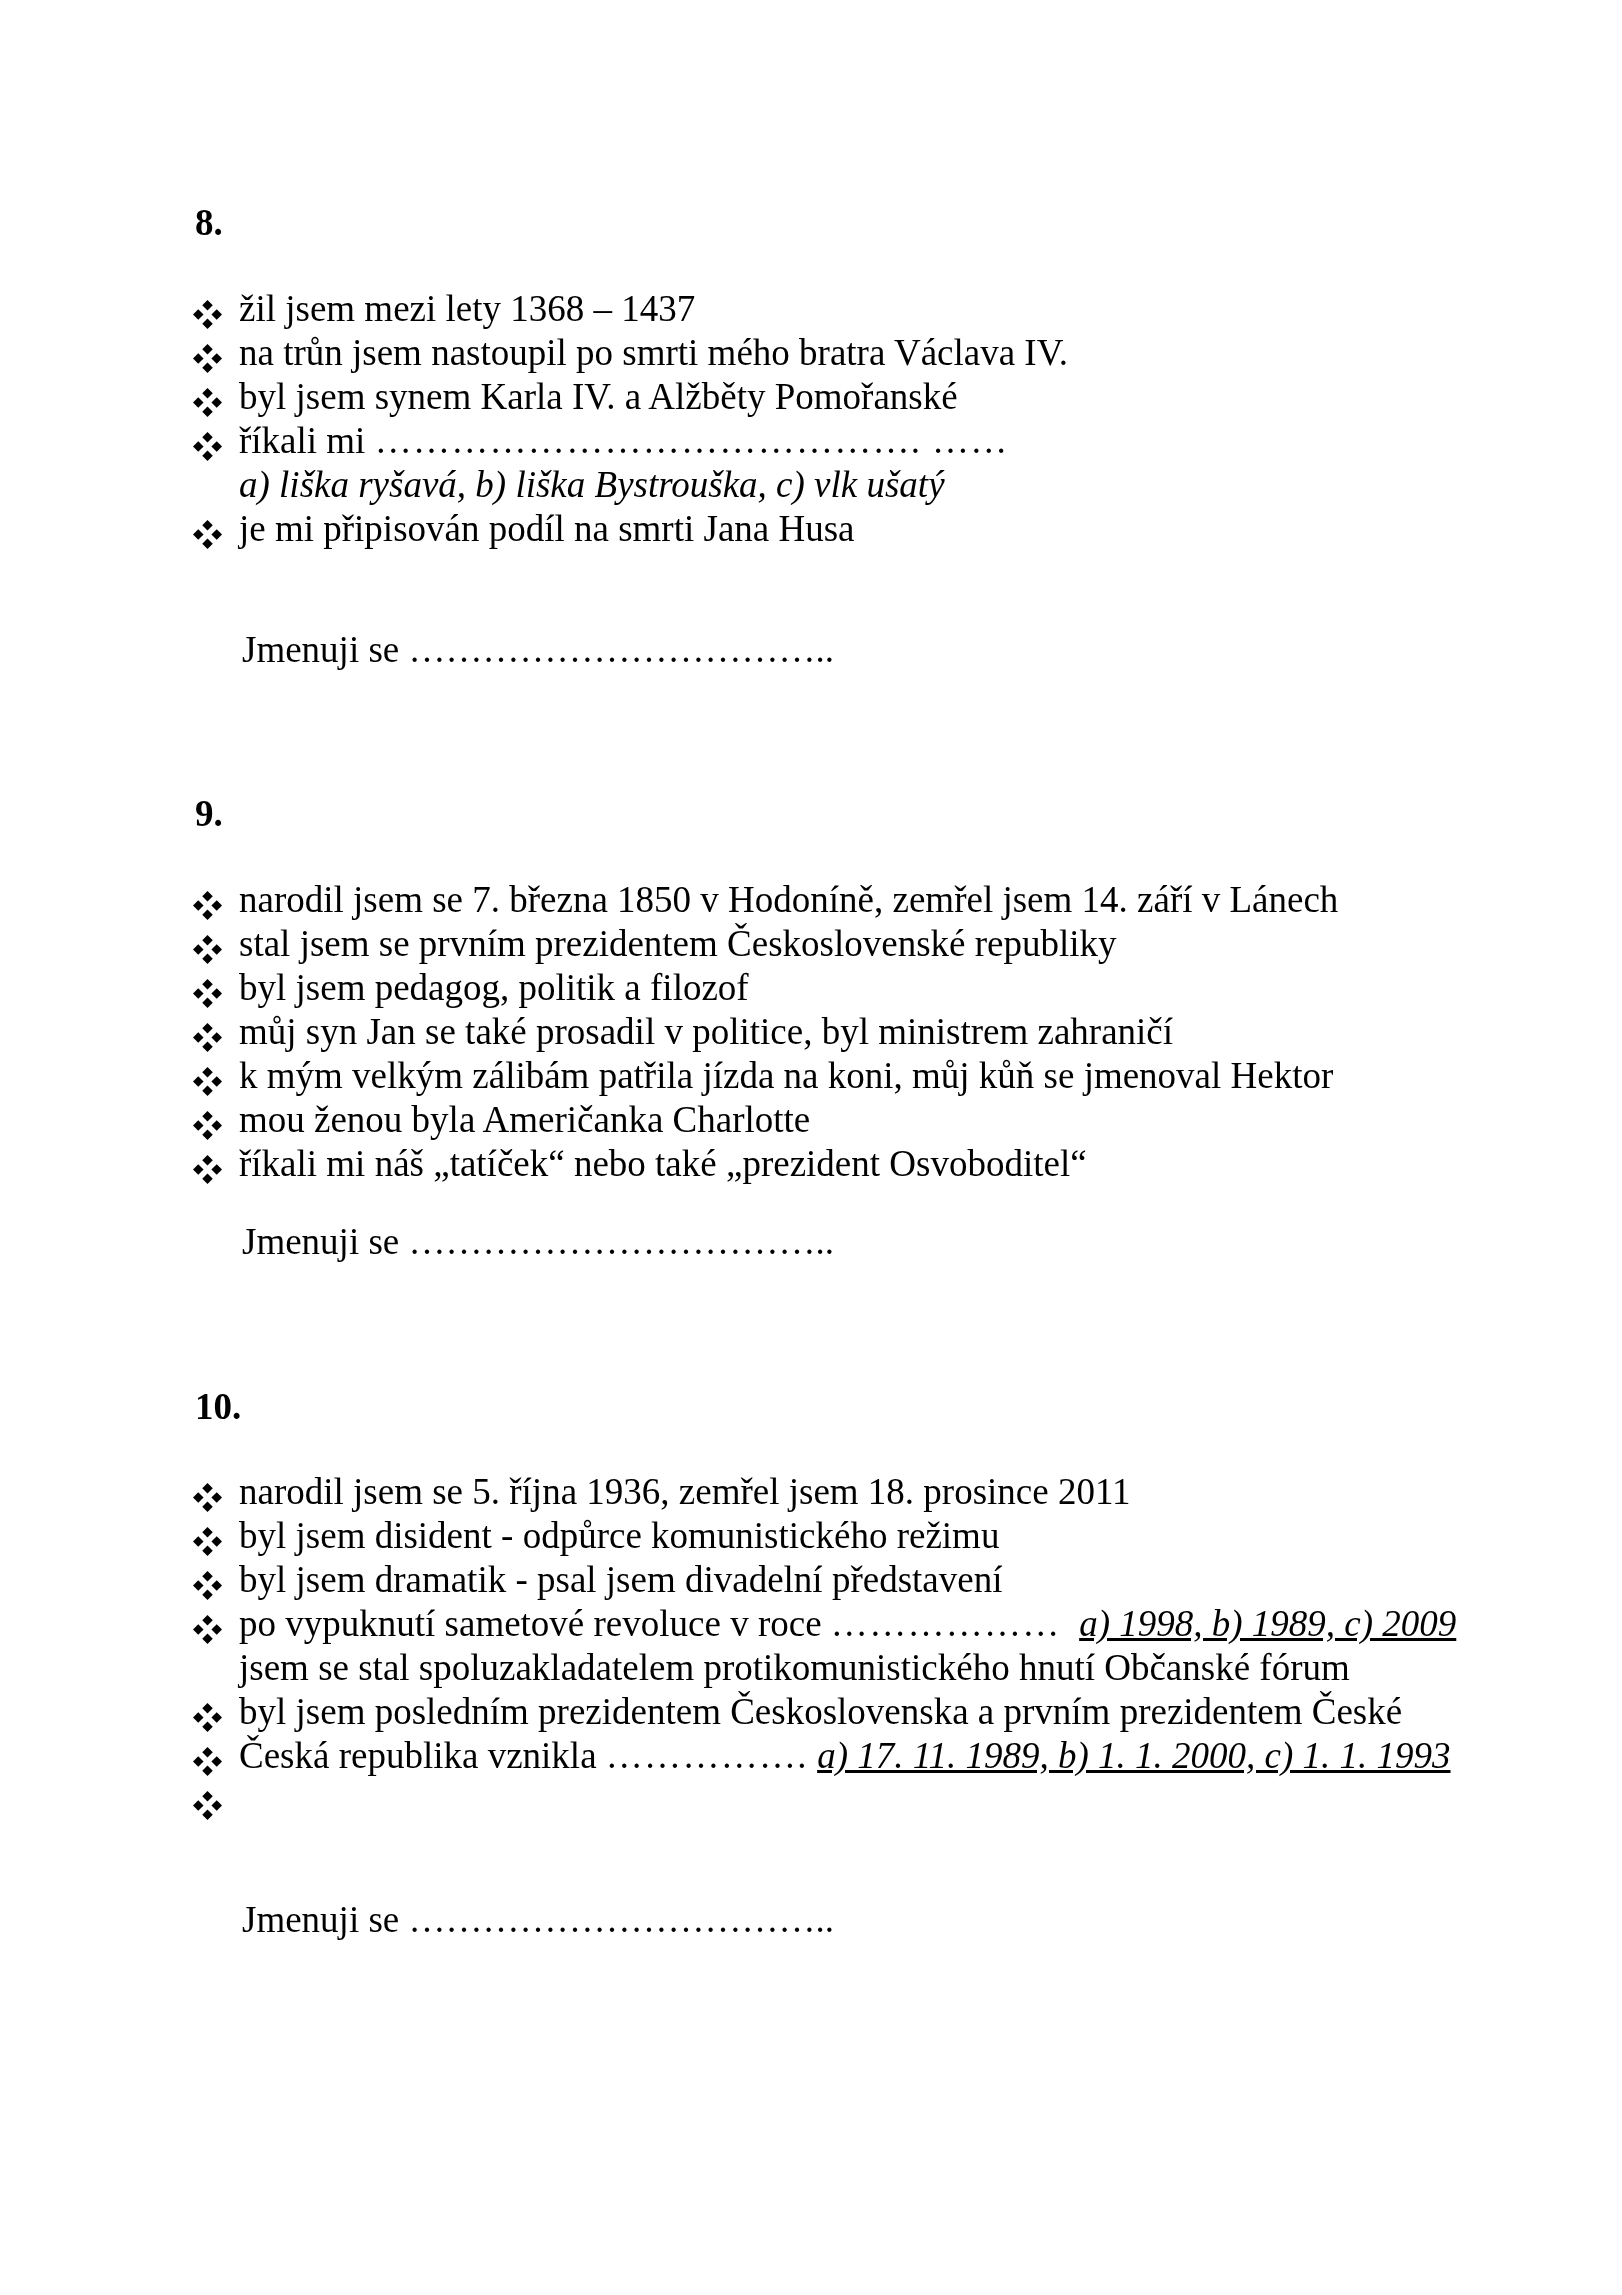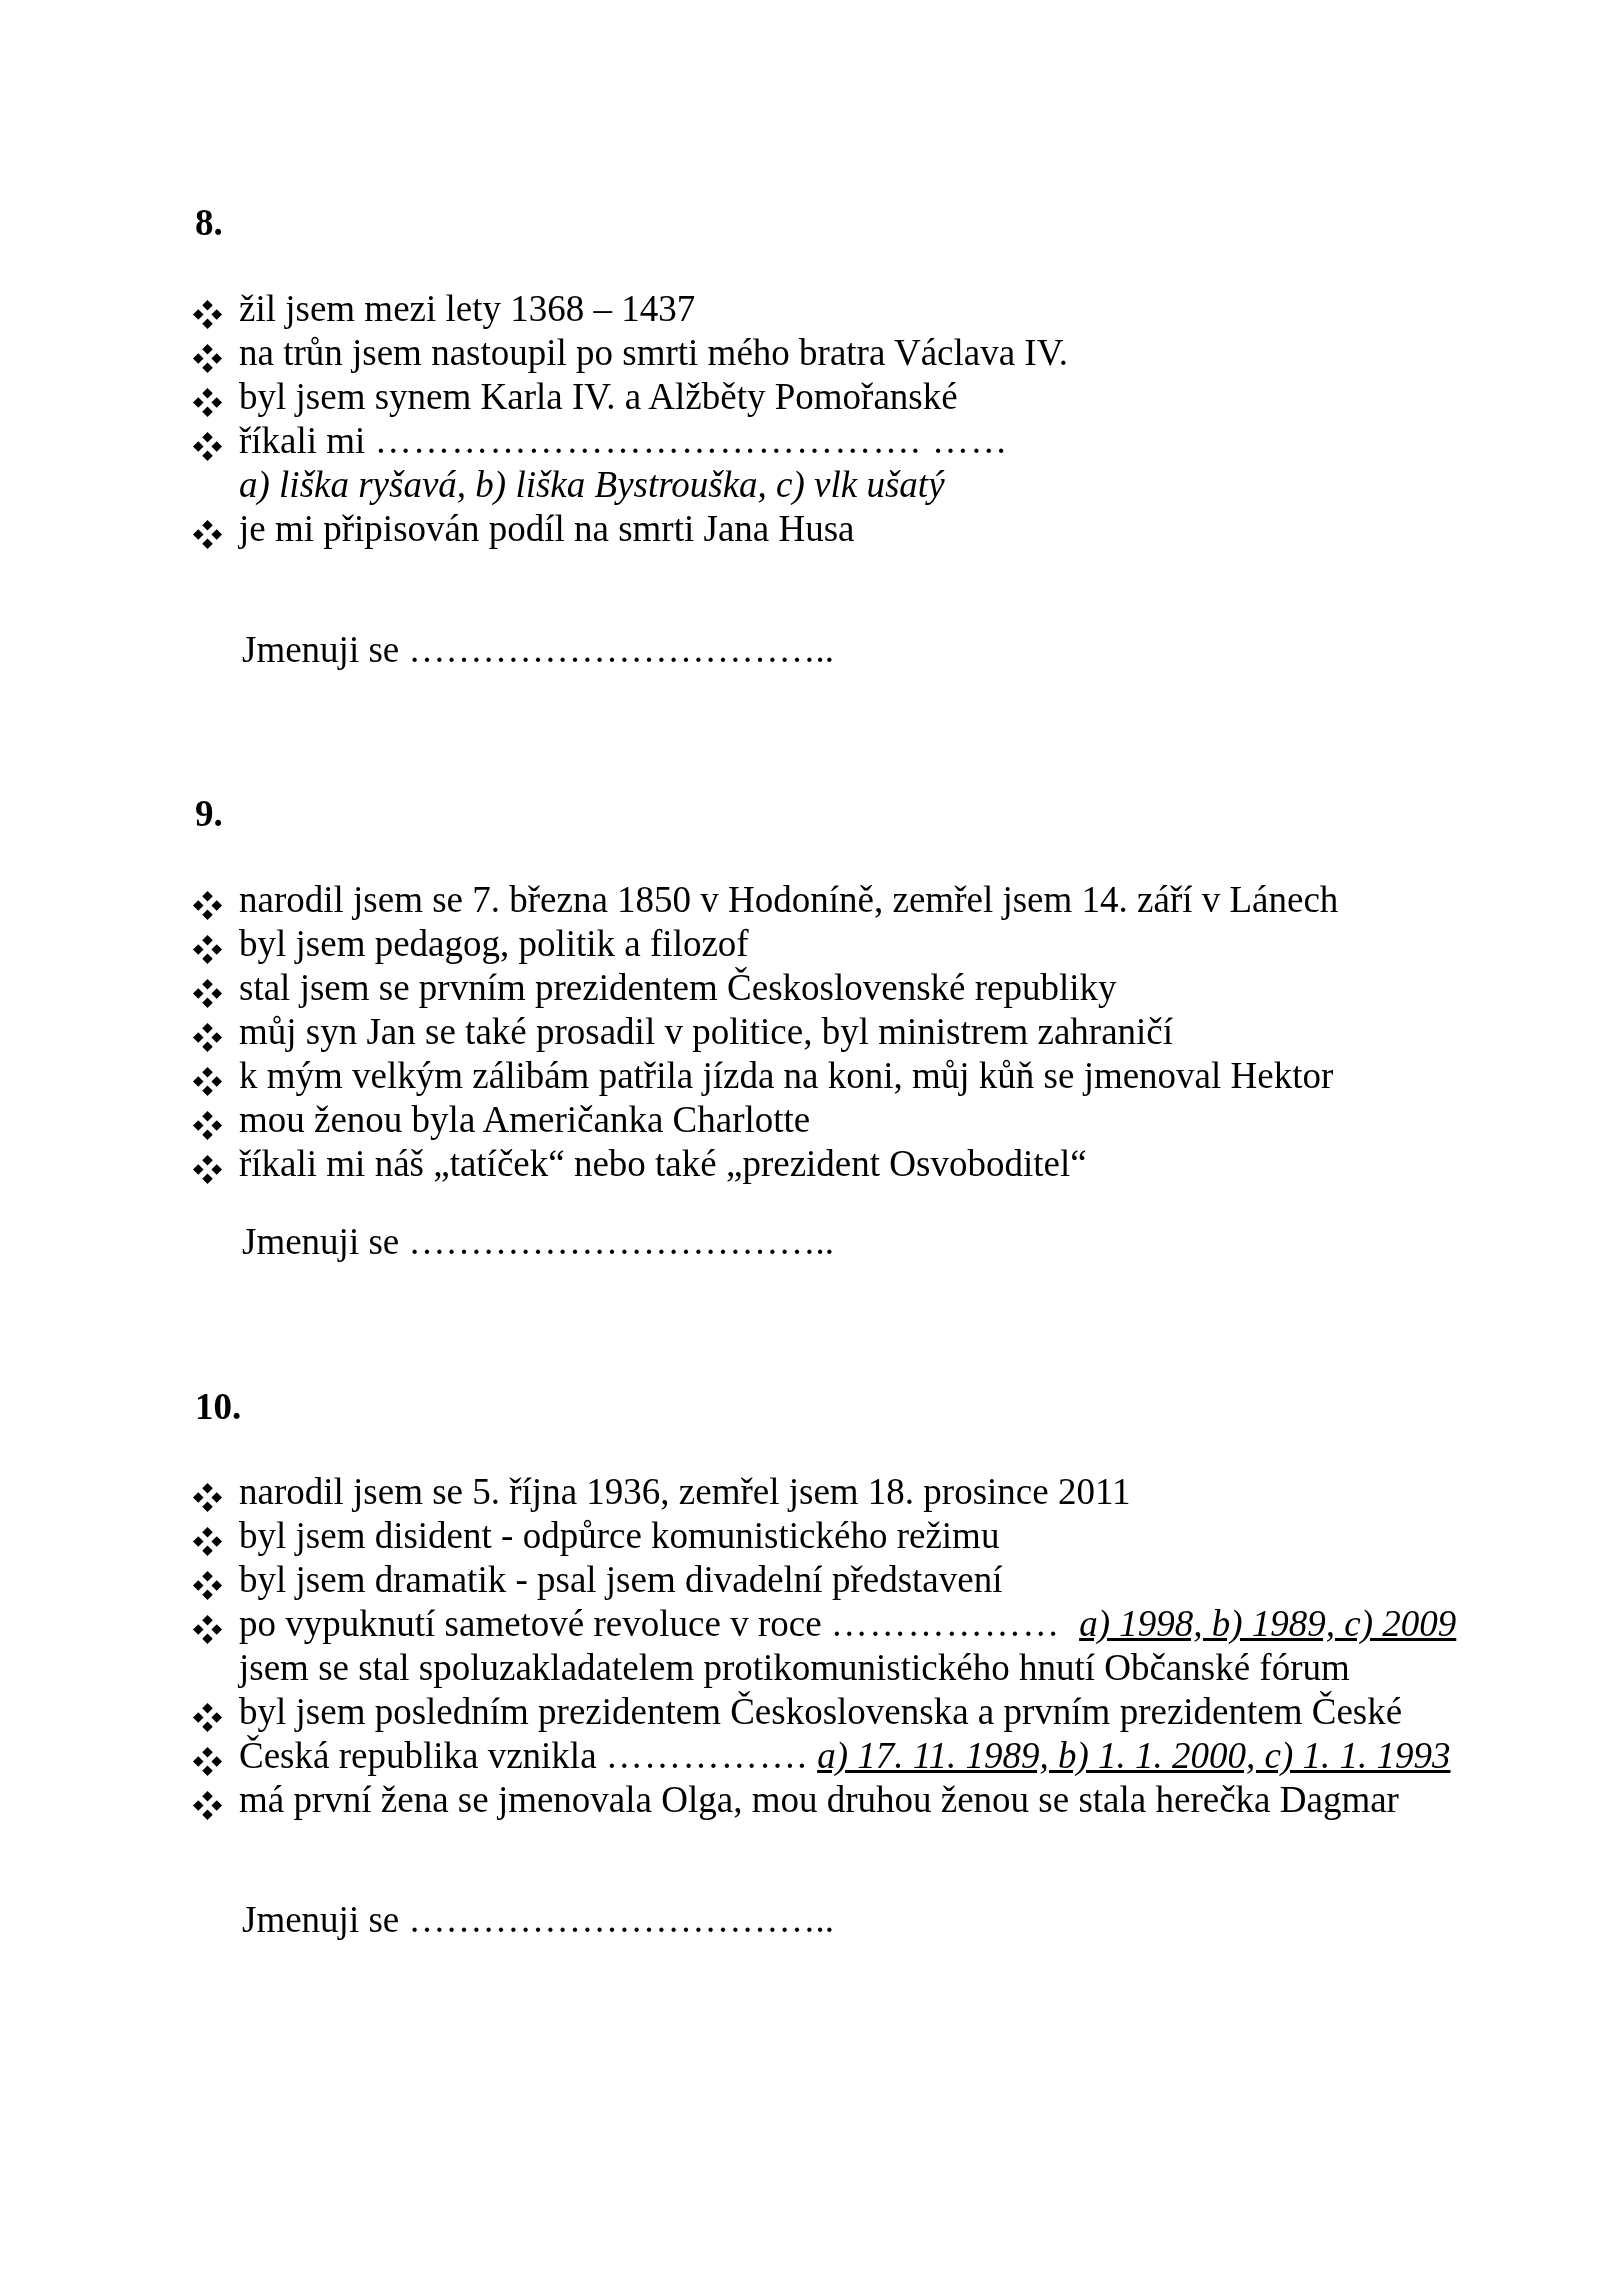--- a/index.html
+++ b/index.html
@@ -103,32 +103,32 @@
     </li>
     <li class="item">
       <span class="bullet">
           <svg viewBox="0 0 44 44">
             <polygon points="22,0 30,8 22,16 14,8"></polygon>
             <polygon points="8,14 16,22 8,30 0,22"></polygon>
             <polygon points="36,14 44,22 36,30 28,22"></polygon>
             <polygon points="22,28 30,36 22,44 14,36"></polygon>
           </svg>
         </span>
+      <span>stal jsem se prvním prezidentem Československé republiky</span>
+    </li>
+    <li class="item">
+      <span class="bullet">
+          <svg viewBox="0 0 44 44">
+            <polygon points="22,0 30,8 22,16 14,8"></polygon>
+            <polygon points="8,14 16,22 8,30 0,22"></polygon>
+            <polygon points="36,14 44,22 36,30 28,22"></polygon>
+            <polygon points="22,28 30,36 22,44 14,36"></polygon>
+          </svg>
+        </span>
       <span>byl jsem pedagog, politik a filozof</span>
-    </li>
-    <li class="item">
-      <span class="bullet">
-          <svg viewBox="0 0 44 44">
-            <polygon points="22,0 30,8 22,16 14,8"></polygon>
-            <polygon points="8,14 16,22 8,30 0,22"></polygon>
-            <polygon points="36,14 44,22 36,30 28,22"></polygon>
-            <polygon points="22,28 30,36 22,44 14,36"></polygon>
-          </svg>
-        </span>
-      <span>stal jsem se prvním prezidentem Československé republiky</span>
     </li>
     <li class="item">
       <span class="bullet">
           <svg viewBox="0 0 44 44">
             <polygon points="22,0 30,8 22,16 14,8"></polygon>
             <polygon points="8,14 16,22 8,30 0,22"></polygon>
             <polygon points="36,14 44,22 36,30 28,22"></polygon>
             <polygon points="22,28 30,36 22,44 14,36"></polygon>
           </svg>
         </span>
@@ -248,21 +248,20 @@
     </li>
     <li class="item">
       <span class="bullet">
           <svg viewBox="0 0 44 44">
             <polygon points="22,0 30,8 22,16 14,8"></polygon>
             <polygon points="8,14 16,22 8,30 0,22"></polygon>
             <polygon points="36,14 44,22 36,30 28,22"></polygon>
             <polygon points="22,28 30,36 22,44 14,36"></polygon>
           </svg>
         </span>
-      <span>má první žena se jmenovala Olga, mou druhou ženou se stala herečka Dagmar</span>
     </li>
   </ul>
   <p class="answer" style="top:1898px">
     <span>Jmenuji se</span>
     <span>……………………………..</span>
   </p>
 </div>
 
 
 </body></html>

